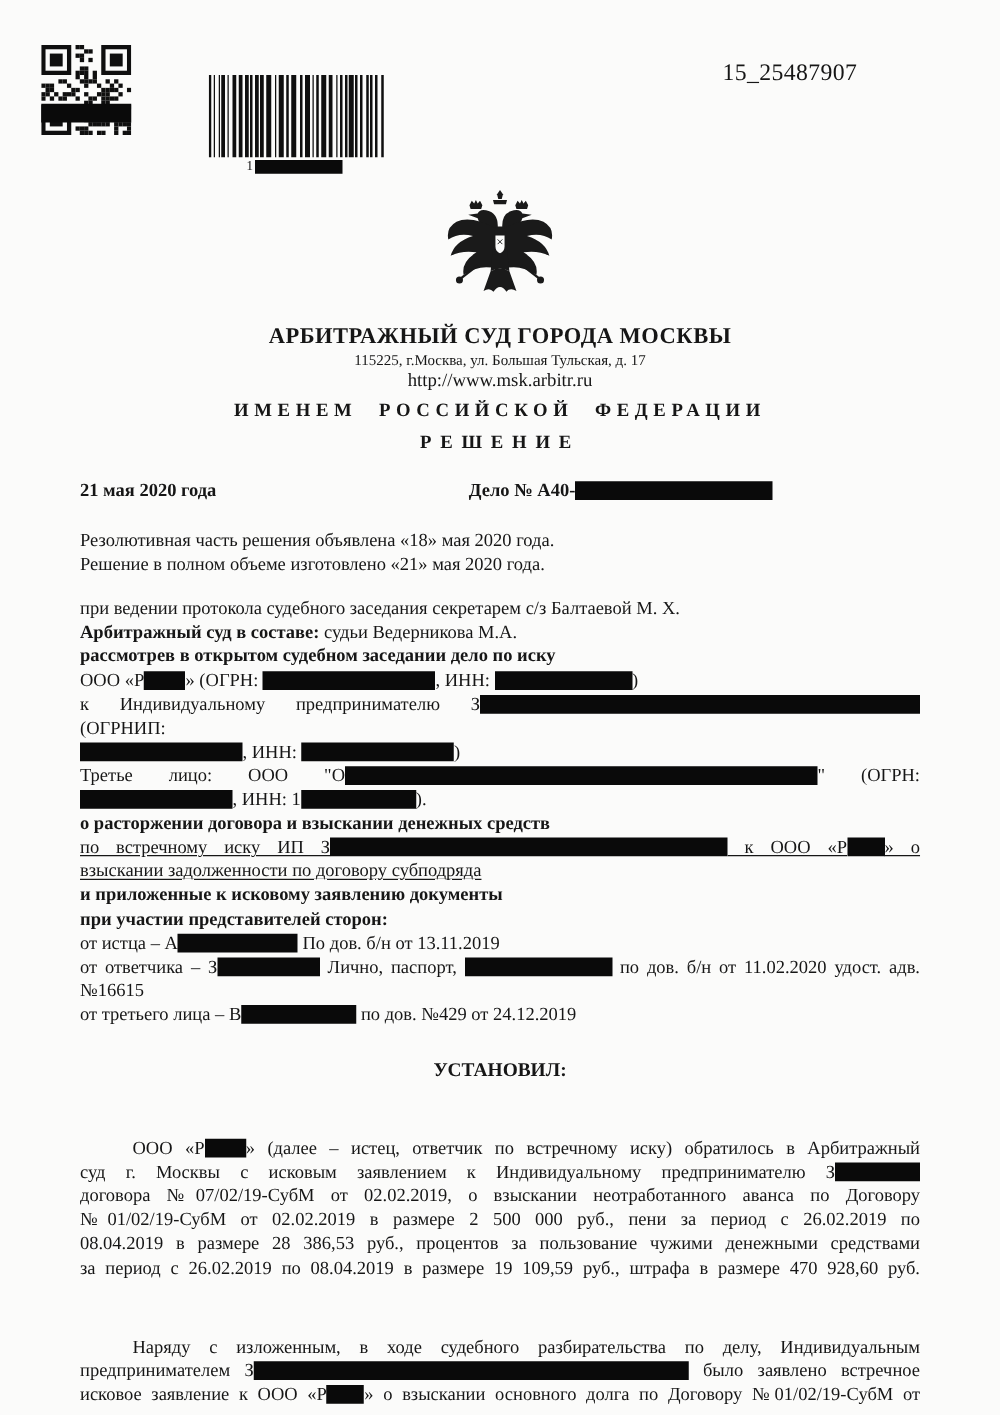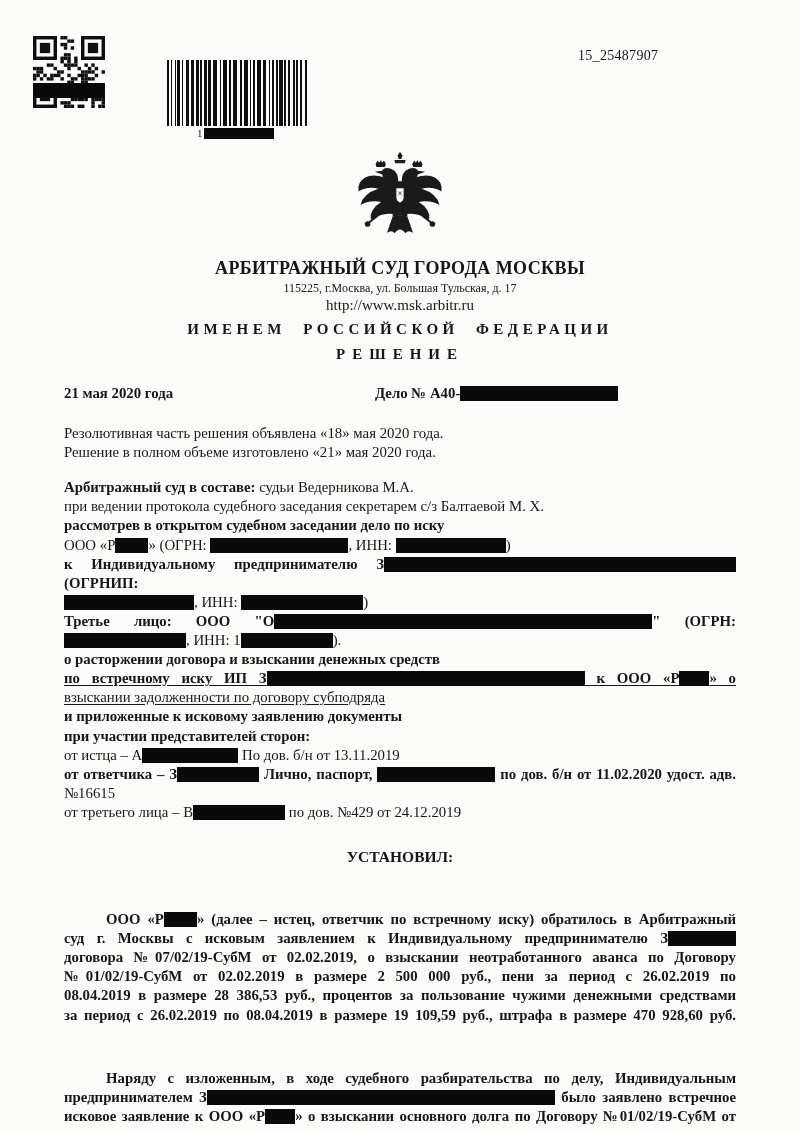--- a/index.html
+++ b/index.html
@@ -16,35 +16,35 @@
   }
   .content{padding:0 64px;}
   
   .qr-wrap{position:absolute;left:33px;top:36px;width:72px;height:72px;}
   .qr-wrap svg{display:block;}
   .qr-redact{position:absolute;left:0;top:47px;width:72px;height:15px;background:#0a0a0a;}
   .barcode-wrap{position:absolute;left:167px;top:60px;width:142px;height:80px;}
   .barcode-wrap svg{display:block;}
   .bc-caption{position:absolute;left:30px;top:67px;height:12px;display:flex;align-items:center;font-size:11px;}
   .bc-redact{display:inline-block;width:70px;height:11px;background:#0a0a0a;margin-left:1px;}
-  .doc-id{position:absolute;left:578px;top:48px;font-size:14px;letter-spacing:.3px;}
+  .doc-id{position:absolute;left:578px;top:48px;font-size:19px;letter-spacing:.3px;}
   
   .hdr{padding-top:152px;text-align:center;}
   .eagle{display:block;margin:0 auto;}
   .court-name{font-weight:bold;font-size:18px;line-height:24px;letter-spacing:.4px;margin-top:8px;}
   .addr{font-size:12px;line-height:17px;}
   .site{font-size:15px;line-height:17px;}
   .inname{font-weight:bold;font-size:15px;line-height:22px;letter-spacing:4.5px;word-spacing:9px;margin-top:4px;}
   .dtitle{font-weight:bold;font-size:15px;line-height:18px;letter-spacing:7px;margin-top:5px;}
   
   .case-block{margin-top:21px;}
   .line{line-height:19.1px;}
   .b{font-weight:bold;}
   .ul{text-decoration:underline;text-underline-offset:2px;}
-  .jl{text-align:justify;text-align-last:justify;font-weight:bold;}
+  .jl{text-align:justify;text-align-last:justify;}
   .ind{text-indent:42px;margin-top:44px;}
   .ctr{text-align:center;}
   .daterow{display:flex;}
   .daterow .dcell{width:311px;flex:none;}
   .redact{display:inline-block;height:15px;background:#0a0a0a;vertical-align:-3px;}
   .announce{margin-top:21px;}
   .comp{margin-top:16px;}
   .found-h{margin-top:25px;font-size:15.5px;}
   .paras{margin-top:0;}
 </style>
@@ -265,22 +265,22 @@
         <div><span class="b">Дело № А40-</span><span class="redact" style="width: 158px;"></span></div>
       </div>
     </div>
 
     <div class="announce">
       <div class="line">Резолютивная часть решения объявлена «18» мая 2020 года.</div>
       <div class="line">Решение в полном объеме изготовлено «21» мая 2020 года.</div>
     </div>
 
     <div class="comp">
+      <div class="line">при ведении протокола судебного заседания секретарем с/з Балтаевой М. Х.</div>
       <div class="line"><span class="b">Арбитражный суд в составе:</span><span> судьи Ведерникова М.А.</span></div>
-      <div class="line">при ведении протокола судебного заседания секретарем с/з Балтаевой М. Х.</div>
       <div class="line b">рассмотрев в открытом судебном заседании дело по иску</div>
       <div class="line"><span>ООО «Р</span><span class="redact" style="width: 33px;"></span><span>» (ОГРН: </span><span class="redact" style="width: 138px;"></span><span>, ИНН: </span><span class="redact" style="width: 110px;"></span><span>)</span></div>
       <div class="line jl"><span>к Индивидуальному предпринимателю З</span><span class="redact" style="width: 352px;"></span><span> (ОГРНИП:</span></div>
       <div class="line"><span class="redact" style="width: 130px;"></span><span>, ИНН: </span><span class="redact" style="width: 122px;"></span><span>)</span></div>
       <div class="line jl"><span>Третье лицо: ООО "О</span><span class="redact" style="width: 378px;"></span><span>" (ОГРН:</span></div>
       <div class="line"><span class="redact" style="width: 122px;"></span><span>, ИНН: 1</span><span class="redact" style="width: 92px;"></span><span>).</span></div>
       <div class="line b">о расторжении договора и взыскании денежных средств</div>
       <div class="line jl ul"><span>по встречному иску ИП З</span><span class="redact" style="width: 318px;"></span><span> к ООО «Р</span><span class="redact" style="width: 30px;"></span><span>» о</span></div>
       <div class="line ul">взыскании задолженности по договору субподряда</div>
       <div class="line b">и приложенные к исковому заявлению документы</div>

